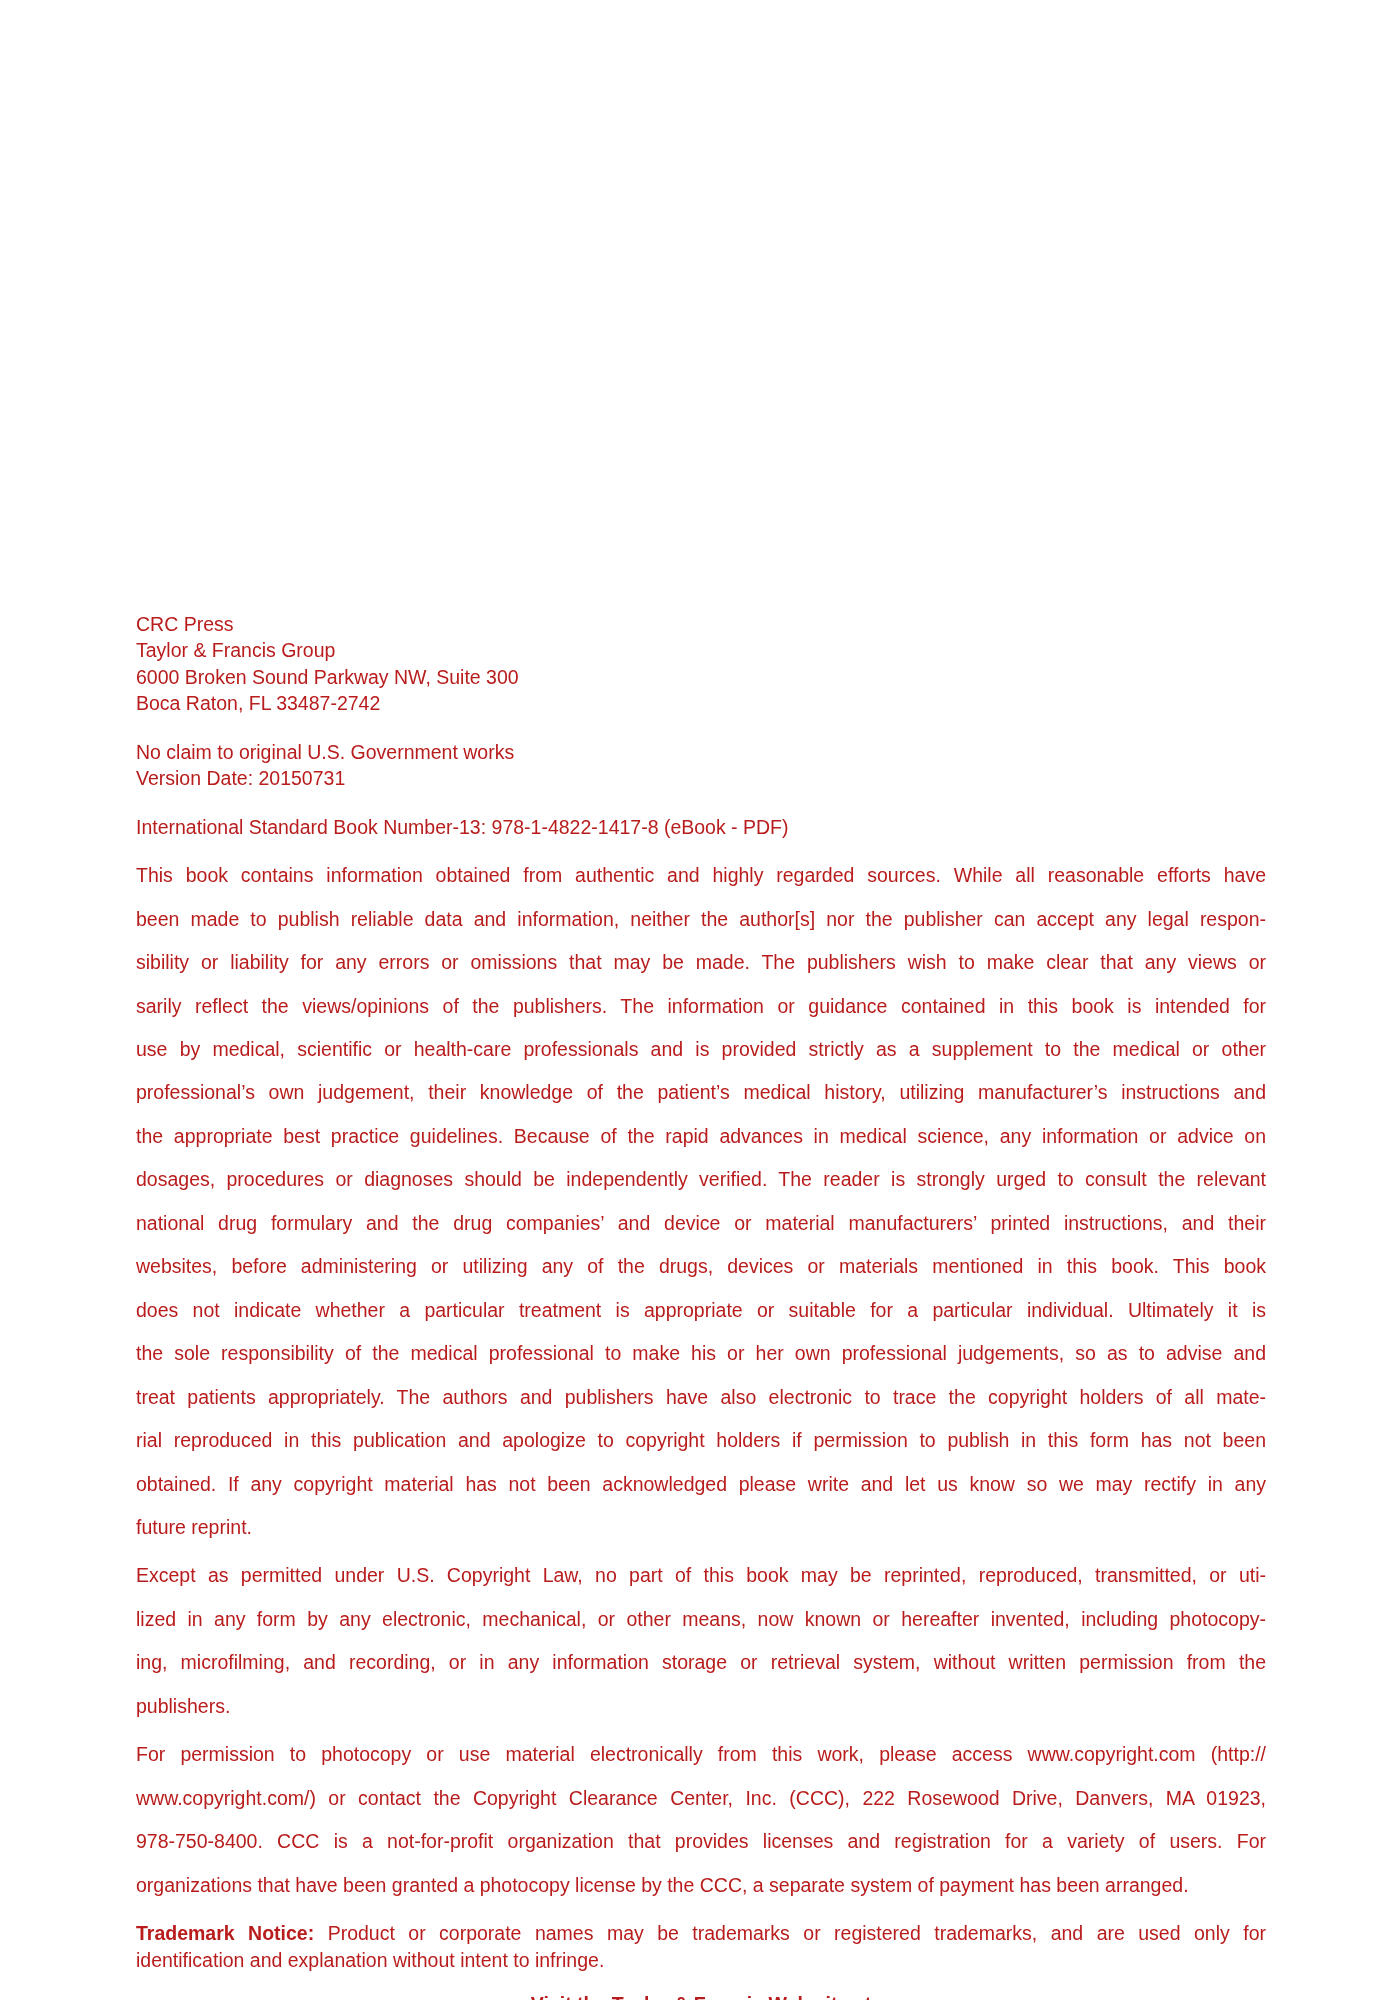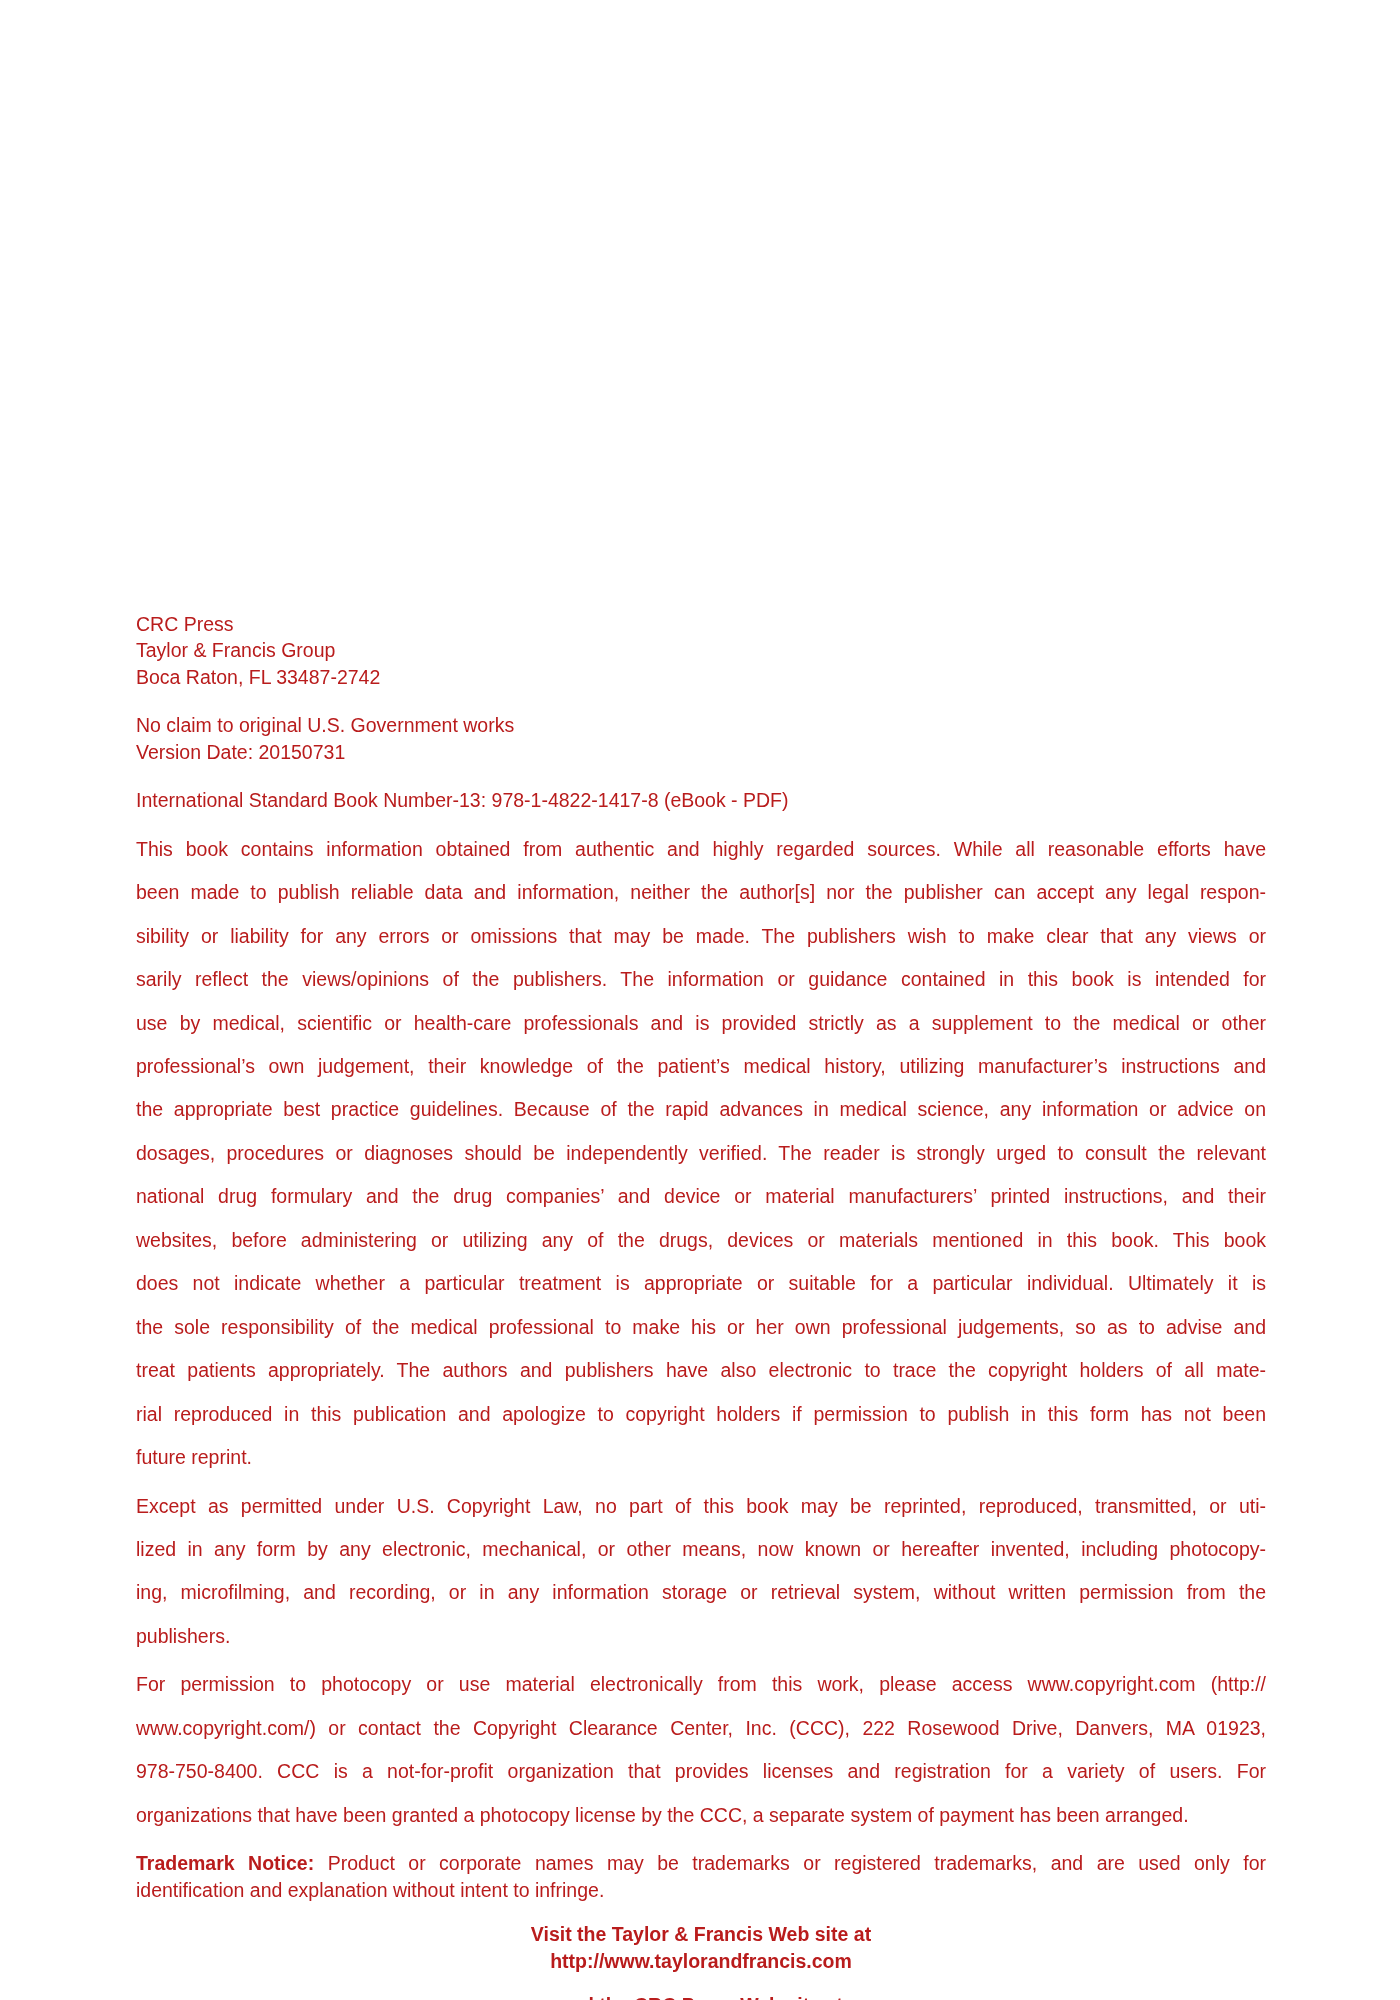--- a/index.html
+++ b/index.html
@@ -58,20 +58,21 @@
   </style>
 </head>
 <body>
 
 <div class="page">
   <div class="content">
 
     <div class="block">
       <span class="line" style="">CRC Press</span>
       <span class="line" style="">Taylor &amp; Francis Group</span>
+      <span class="line" style="">6000 Broken Sound Parkway NW, Suite 300</span>
       <span class="line" style="">Boca Raton, FL 33487-2742</span>
     </div>
 
 
     <div class="block">
       <span class="line" style="">No claim to original U.S. Government works</span>
       <span class="line" style="">Version Date: 20150731</span>
     </div>
 
     <div class="block">
@@ -86,20 +87,21 @@
       <span class="just" style="">use by medical, scientific or health-care professionals and is provided strictly as a supplement to the medical or other</span>
       <span class="just" style="">professional’s own judgement, their knowledge of the patient’s medical history, utilizing manufacturer’s instructions and</span>
       <span class="just" style="">the appropriate best practice guidelines. Because of the rapid advances in medical science, any information or advice on</span>
       <span class="just" style="">dosages, procedures or diagnoses should be independently verified. The reader is strongly urged to consult the relevant</span>
       <span class="just" style="">national drug formulary and the drug companies’ and device or material manufacturers’ printed instructions, and their</span>
       <span class="just" style="">websites, before administering or utilizing any of the drugs, devices or materials mentioned in this book. This book</span>
       <span class="just" style="">does not indicate whether a particular treatment is appropriate or suitable for a particular individual. Ultimately it is</span>
       <span class="just" style="">the sole responsibility of the medical professional to make his or her own professional judgements, so as to advise and</span>
       <span class="just" style="">treat patients appropriately. The authors and publishers have also electronic to trace the copyright holders of all mate-</span>
       <span class="just" style="">rial reproduced in this publication and apologize to copyright holders if permission to publish in this form has not been</span>
+      <span class="just" style="">obtained. If any copyright material has not been acknowledged please write and let us know so we may rectify in any</span>
       <span class="just last" style="">future reprint.</span>
     </div>
 
     <div class="block">
       <span class="just" style="">Except as permitted under U.S. Copyright Law, no part of this book may be reprinted, reproduced, transmitted, or uti-</span>
       <span class="just" style="">lized in any form by any electronic, mechanical, or other means, now known or hereafter invented, including photocopy-</span>
       <span class="just" style="">ing, microfilming, and recording, or in any information storage or retrieval system, without written permission from the</span>
       <span class="just last" style="">publishers.</span>
     </div>
 

